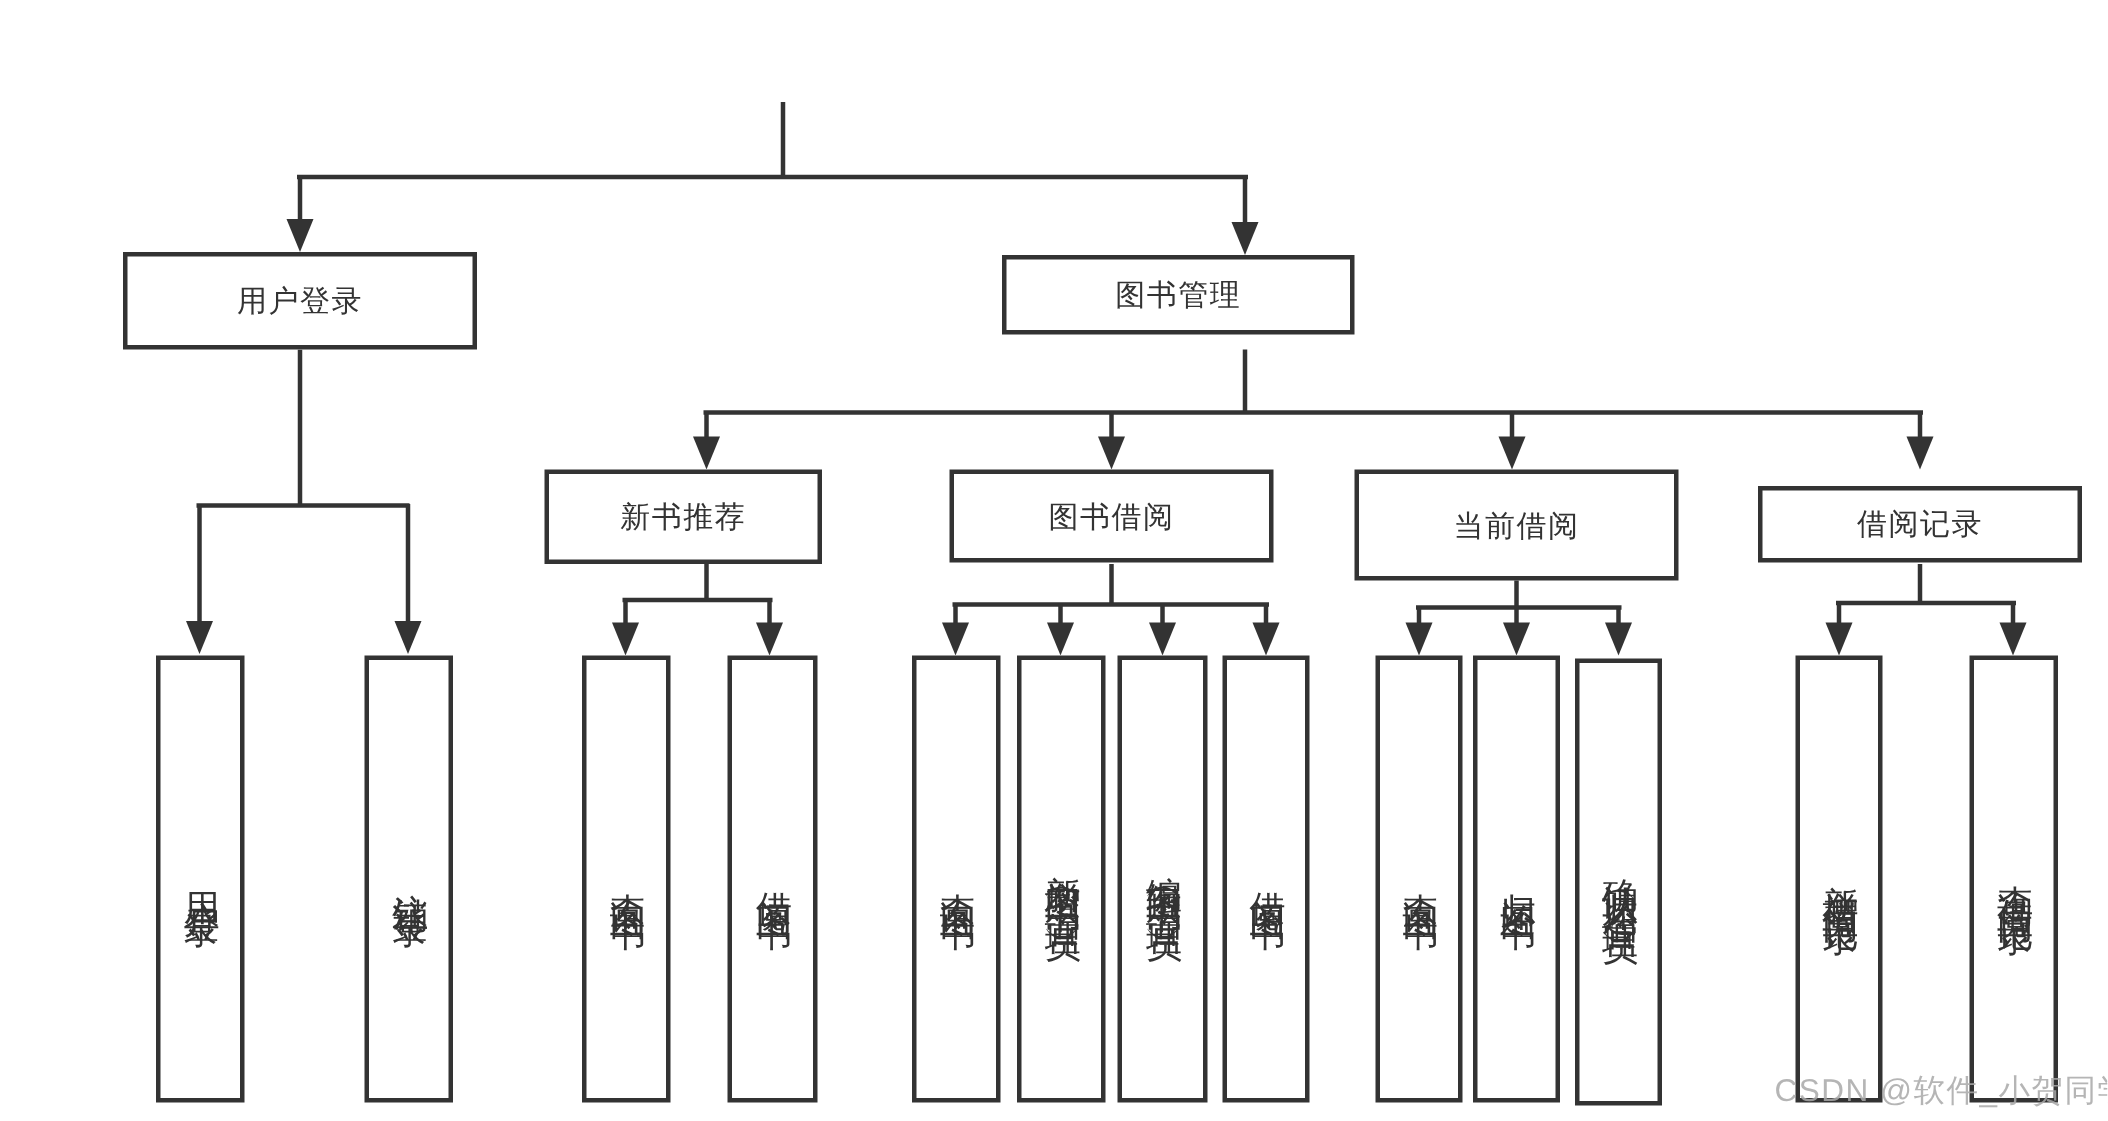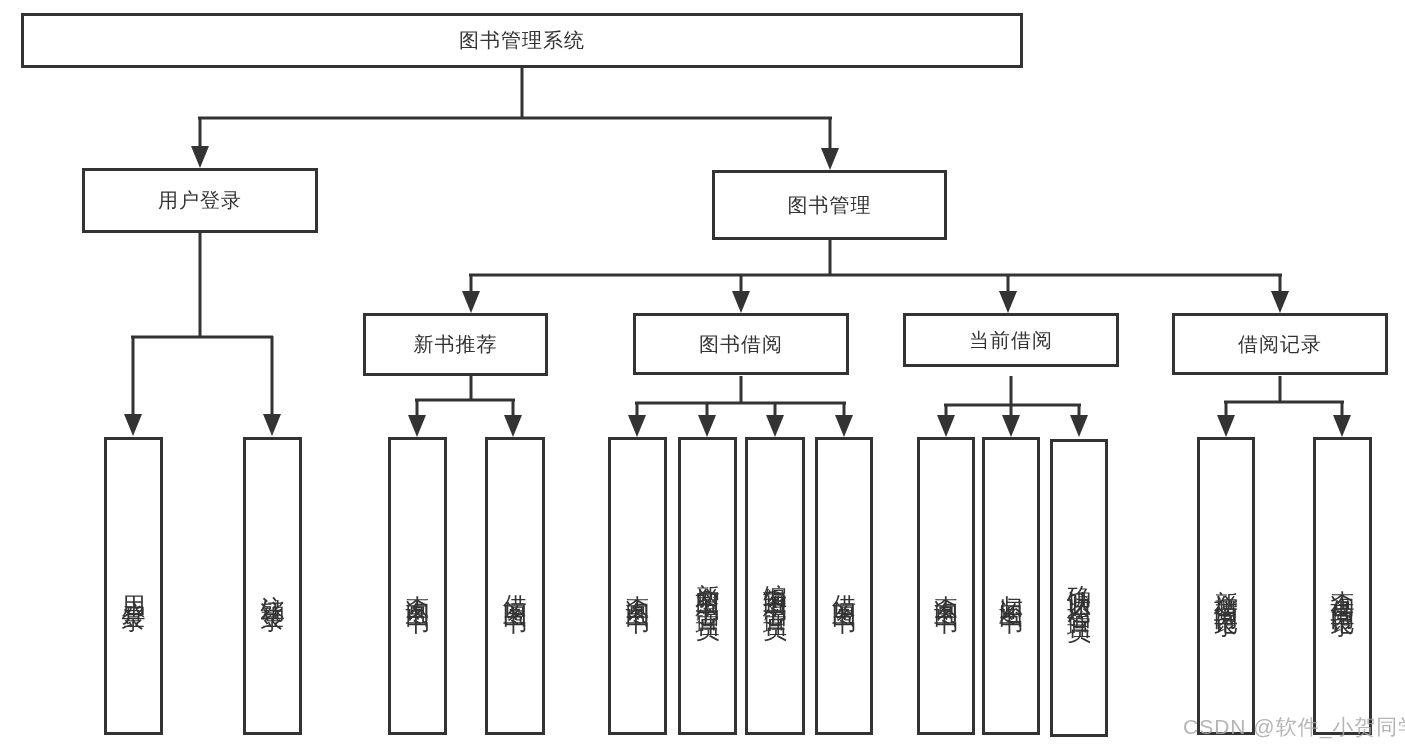--- a/index.html
+++ b/index.html
@@ -101,41 +101,38 @@
       <polygon points="766,415 784,415 775,437"></polygon>
       <polygon points="835,415 853,415 844,437"></polygon>
       <polygon points="937,415 955,415 946,437"></polygon>
       <polygon points="1002,415 1020,415 1011,437"></polygon>
       <polygon points="1070,415 1088,415 1079,437"></polygon>
       <polygon points="1217,415 1235,415 1226,437"></polygon>
       <polygon points="1333,415 1351,415 1342,437"></polygon>
     </g>
   </svg>
 
-  <div class="nh" style="left:21px;top:13px;width:1002px;height:55px">
-    <span>图书管理系统</span>
-  </div>
 
   <div class="nh" style="left:82px;top:168px;width:236px;height:65px">
     <span>用户登录</span>
   </div>
-  <div class="nh" style="left:712px;top:170px;width:235px;height:70px">
+  <div class="nh" style="left:668px;top:170px;width:235px;height:53px">
     <span>图书管理</span>
   </div>
 
   <div class="nh" style="left:363px;top:313px;width:185px;height:63px">
     <span>新书推荐</span>
   </div>
   <div class="nh" style="left:633px;top:313px;width:216px;height:62px">
     <span>图书借阅</span>
   </div>
-  <div class="nh" style="left:903px;top:313px;width:216px;height:54px">
+  <div class="nh" style="left:903px;top:313px;width:216px;height:74px">
     <span>当前借阅</span>
   </div>
-  <div class="nh" style="left:1172px;top:313px;width:216px;height:62px">
+  <div class="nh" style="left:1172px;top:324px;width:216px;height:51px">
     <span>借阅记录</span>
   </div>
 
   <div class="nv" style="left:104px;top:437px;width:59px;height:298px">
     <span>用户登录</span>
   </div>
   <div class="nv" style="left:243px;top:437px;width:59px;height:298px">
     <span>注销登录</span>
   </div>
 

